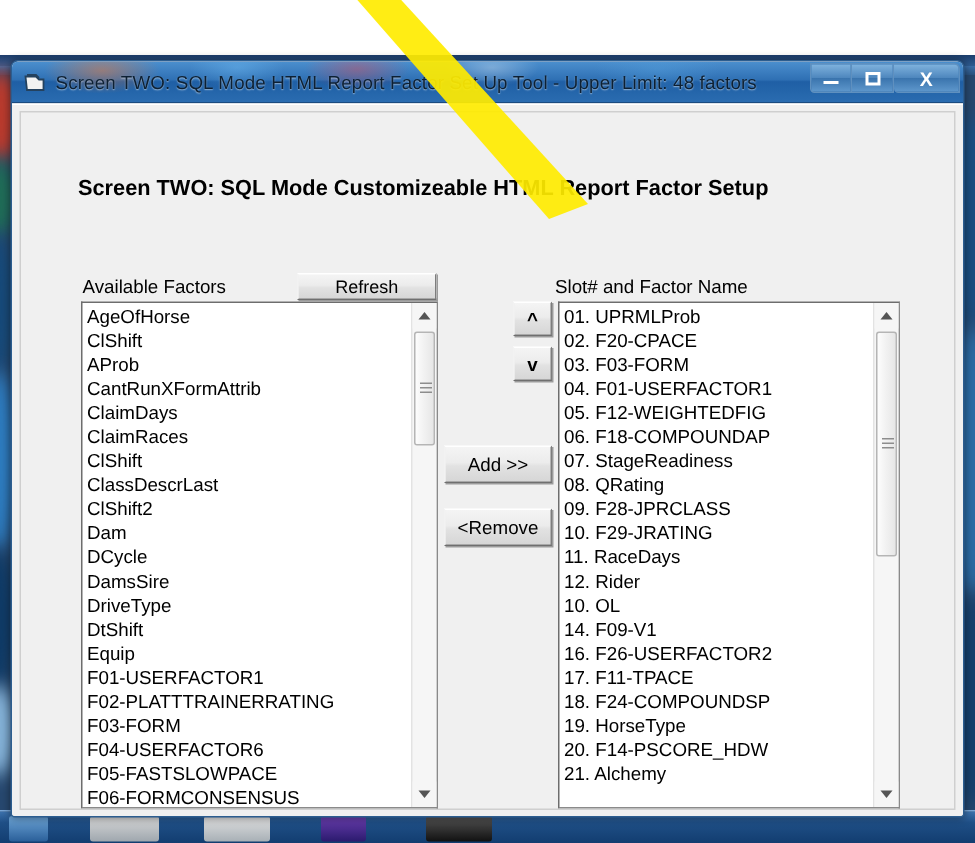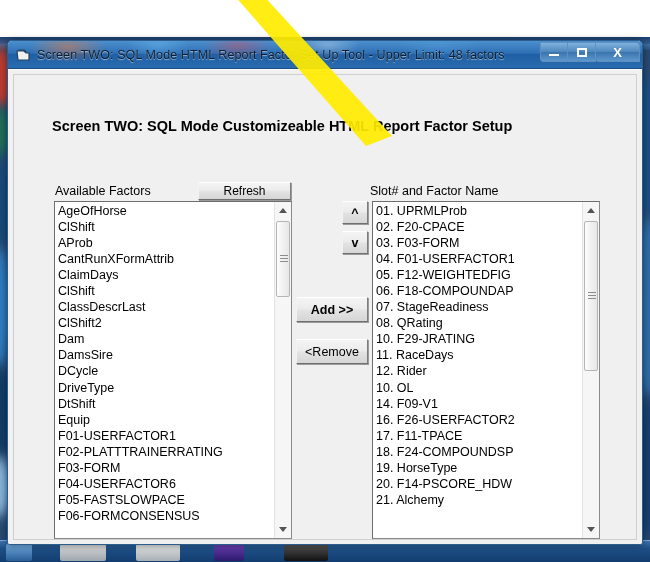--- a/index.html
+++ b/index.html
@@ -203,21 +203,21 @@
     font-size: 12.5px;
     display: flex; align-items: center; justify-content: center;
     cursor: pointer;
     white-space: nowrap;
     font-family: "Liberation Sans", sans-serif;
   }
 
   #btn-refresh { left: 190px; top: 112px; width: 93px; height: 18px; font-size: 12px; }
   #btn-up      { left: 334px; top: 131px; width: 26px; height: 23px; font-weight: bold; }
   #btn-down    { left: 334px; top: 161px; width: 26px; height: 23px; font-weight: bold; }
-  #btn-add     { left: 288px; top: 227px; width: 72px; height: 25px; font-weight: bold; text-align: center; }
+  #btn-add     { left: 288px; top: 227px; width: 72px; height: 25px; font-weight: normal; text-align: center; }
   #btn-remove  { left: 288px; top: 269px; width: 72px; height: 25px; }
 
   
   #marker {
     position: absolute; left: 0; top: 0; width: 650px; height: 562px;
     pointer-events: none;
   }
 </style>
 </head>
 <body>
@@ -277,26 +277,27 @@
 
     <div class="btn" id="btn-refresh">Refresh</div>
 
     <div class="listbox" id="list-available">
       <div class="list-scroll">
           <div class="list-item">AgeOfHorse</div>
           <div class="list-item">ClShift</div>
           <div class="list-item">AProb</div>
           <div class="list-item">CantRunXFormAttrib</div>
           <div class="list-item">ClaimDays</div>
+          <div class="list-item">ClaimRaces</div>
           <div class="list-item">ClShift</div>
           <div class="list-item">ClassDescrLast</div>
           <div class="list-item">ClShift2</div>
           <div class="list-item">Dam</div>
+          <div class="list-item">DCycle</div>
           <div class="list-item">DamsSire</div>
-          <div class="list-item">DCycle</div>
           <div class="list-item">DriveType</div>
           <div class="list-item">DtShift</div>
           <div class="list-item">Equip</div>
           <div class="list-item">F01-USERFACTOR1</div>
           <div class="list-item">F02-PLATTTRAINERRATING</div>
           <div class="list-item">F03-FORM</div>
           <div class="list-item">F04-USERFACTOR6</div>
           <div class="list-item">F05-FASTSLOWPACE</div>
           <div class="list-item">F06-FORMCONSENSUS</div>
         </div>
@@ -327,20 +328,21 @@
     <div class="listbox" id="list-slots">
       <div class="list-scroll">
           <div class="list-item"><span class="hl">01. UPRMLProb</span></div>
           <div class="list-item">02. F20-CPACE</div>
           <div class="list-item">03. F03-FORM</div>
           <div class="list-item">04. F01-USERFACTOR1</div>
           <div class="list-item">05. F12-WEIGHTEDFIG</div>
           <div class="list-item">06. F18-COMPOUNDAP</div>
           <div class="list-item">07. StageReadiness</div>
           <div class="list-item">08. QRating</div>
+          <div class="list-item">09. F28-JPRCLASS</div>
           <div class="list-item">10. F29-JRATING</div>
           <div class="list-item">11. RaceDays</div>
           <div class="list-item">12. Rider</div>
           <div class="list-item">10. OL</div>
           <div class="list-item">14. F09-V1</div>
           <div class="list-item">16. F26-USERFACTOR2</div>
           <div class="list-item">17. F11-TPACE</div>
           <div class="list-item">18. F24-COMPOUNDSP</div>
           <div class="list-item">19. HorseType</div>
           <div class="list-item">20. F14-PSCORE_HDW</div>

